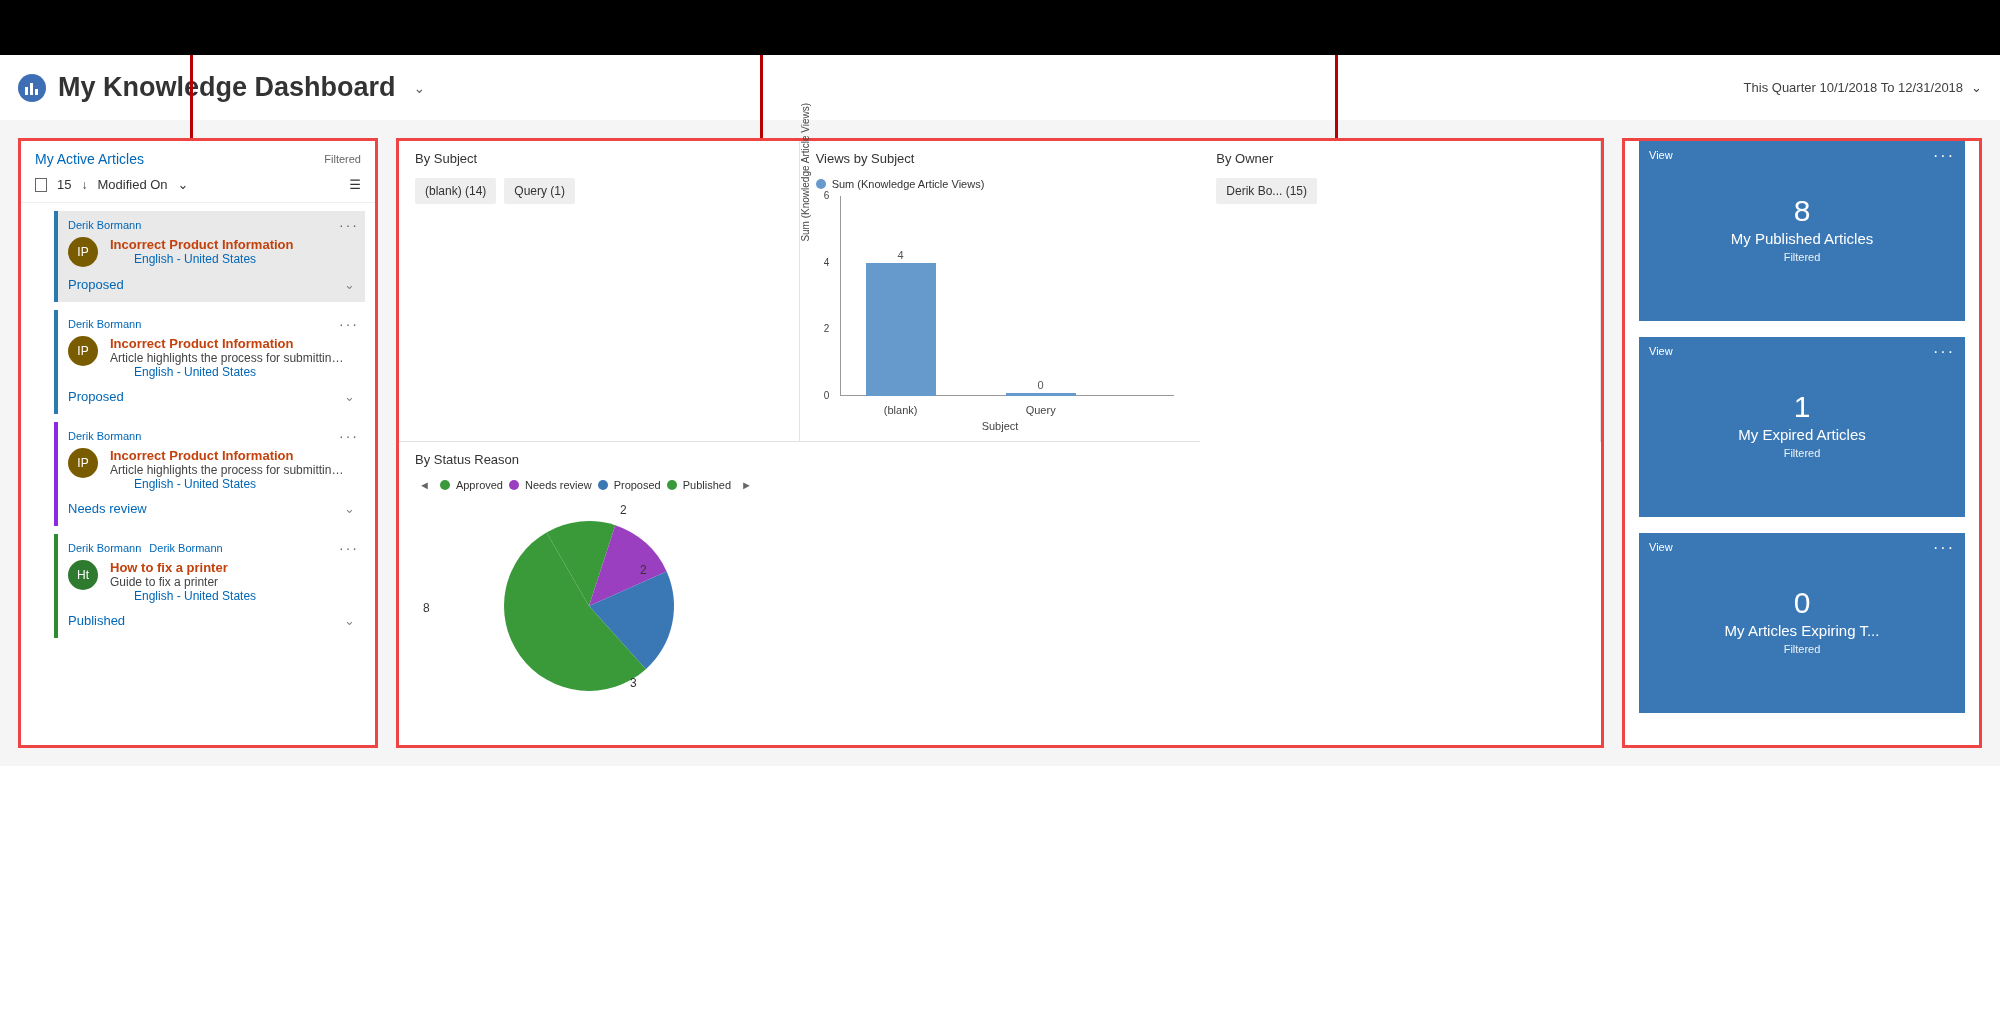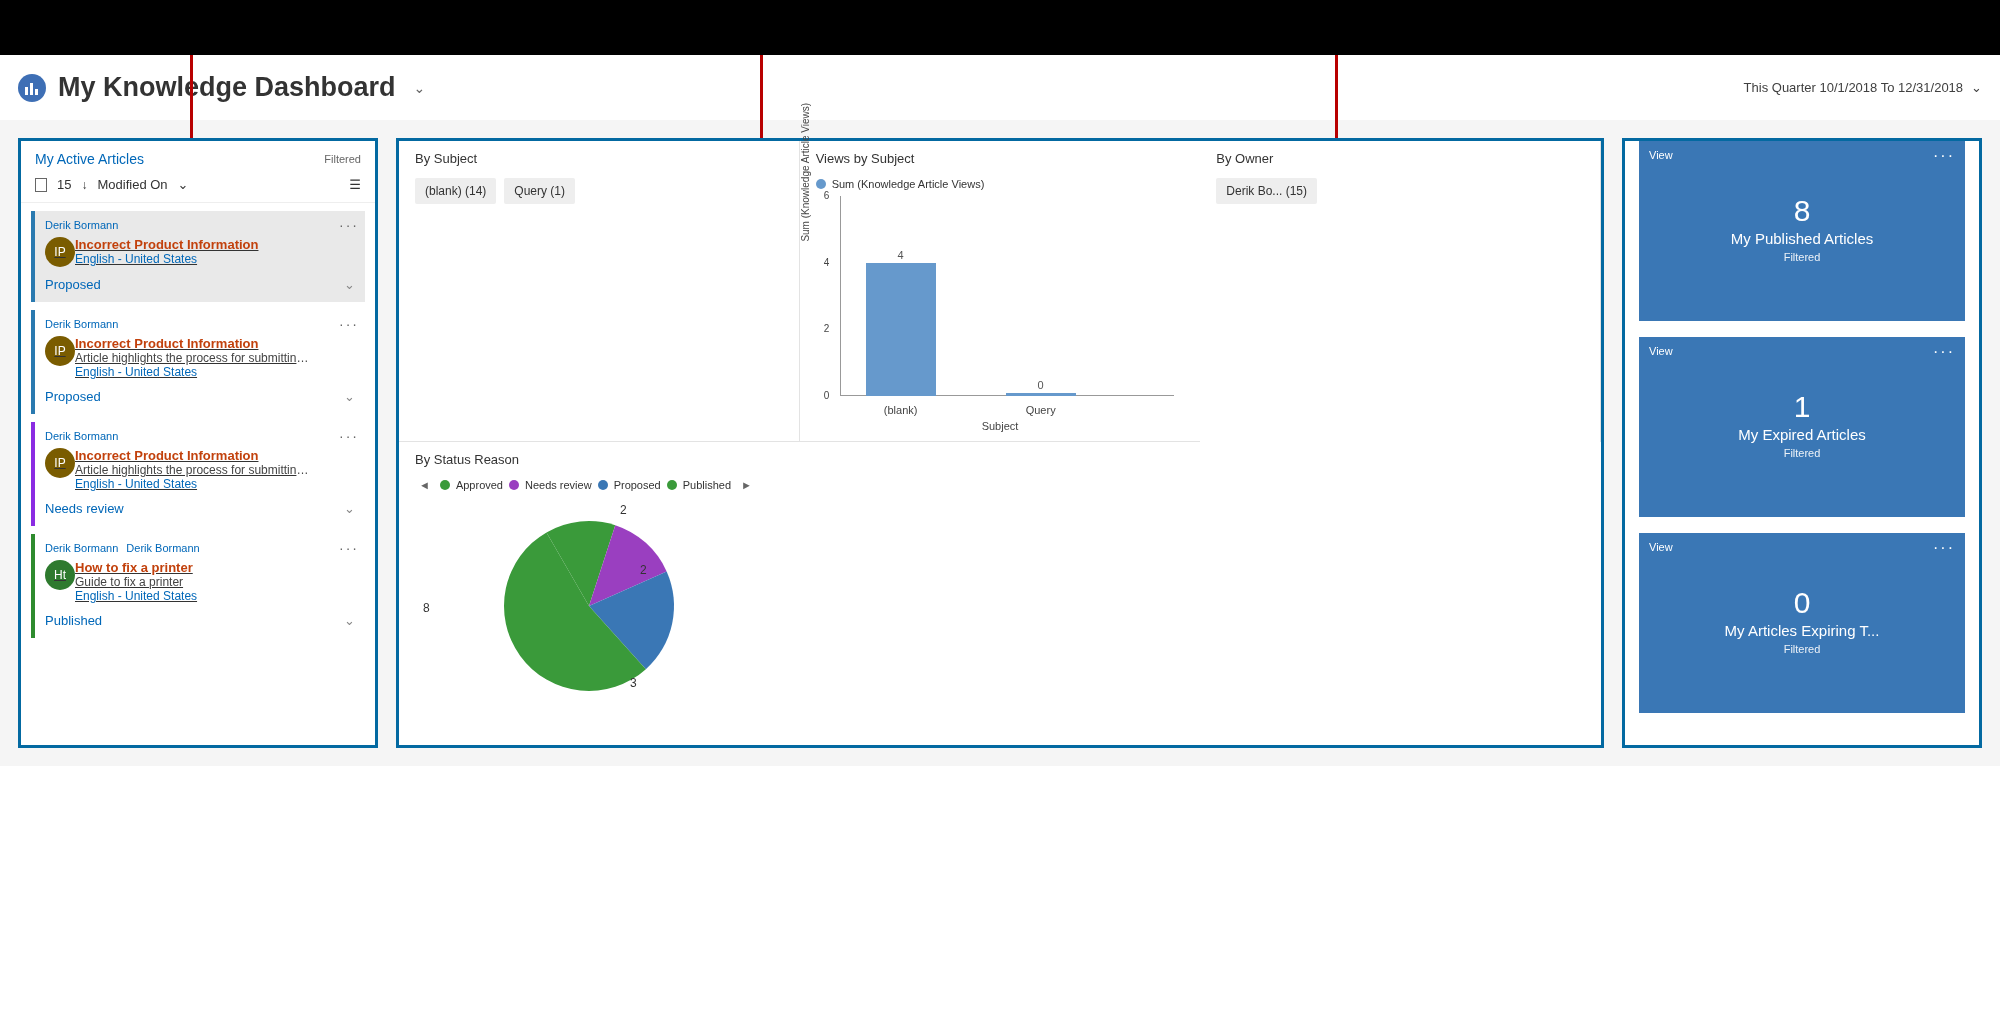--- a/index.html
+++ b/index.html
@@ -42,59 +42,59 @@
   
   .main {
     display:grid;
     grid-template-columns: 360px 1fr 360px;
     gap:18px;
     padding:18px;
     background:#f5f5f5;
     align-items:stretch;
   }
   .panel {
-    background:#fff; border:3px solid #0369a1; position:relative;
+    background:#fff; border:3px solid #ef4444; position:relative;
     min-height:610px;
   }
   .panel-inner { position:relative; height:100%; }
 
   
   .stream-head {
     display:flex; justify-content:space-between; align-items:center;
     padding:10px 14px 6px;
   }
   .stream-title { color:#0067b8; font-size:14px; }
   .stream-filtered { font-size:11px; color:#666; }
   .stream-toolbar {
     display:flex; align-items:center; gap:10px; padding:4px 14px 10px; font-size:13px; color:#333;
   }
   .stream-toolbar .doc-icon { width:12px; height:14px; border:1px solid #666; }
   .stream-toolbar .sort-icon::before { content:"↓"; font-size:12px; }
   .stream-toolbar .spacer { flex:1; }
-  .stream-list { overflow-y:auto; height:532px; border-top:1px solid #eee; }
+  .stream-list { overflow-y:auto; height:532px; border-top:1px solid #eee;padding-left:23px; }
   .stream-list::-webkit-scrollbar { width:10px; }
   .stream-list::-webkit-scrollbar-thumb { background:#c6c6c6; }
   .stream-item {
     border-left:4px solid #2a7ab0; margin:8px 10px 0 10px; padding:8px 10px 10px 10px;
     position:relative;
   }
   .stream-item.purple { border-left-color:#8a2be2; }
   .stream-item.green  { border-left-color:#2e8b2e; }
   .stream-item.selected { background:#e9e9e9; }
   .item-owner { font-size:11px; color:#0067b8; margin-bottom:6px; display:flex; gap:8px;}
   .item-dots { position:absolute; right:6px; top:6px; color:#666; letter-spacing:2px; font-size:14px; cursor:pointer;}
-  .item-row { display:flex; gap:0;text-decoration:underline; }
+  .item-row { display:flex; gap:12px; }
   .avatar {
     width:30px; height:30px; border-radius:50%; background:#7a5c00;
     color:#fff; font-size:12px; display:flex; align-items:center; justify-content:center;
     flex-shrink:0;
   }
   .item-title { font-size:13px; font-weight:600; color:#c2410c; }
   .item-sub   { font-size:12px; color:#444; white-space:nowrap; overflow:hidden; text-overflow:ellipsis; max-width:240px;}
-  .item-lang  { font-size:12px; color:#0067b8; }
+  .item-lang  { font-size:12px; color:#0067b8;margin-left:24px; }
   .item-status { font-size:13px; color:#0067b8; margin-top:10px; display:flex; justify-content:space-between;}
   .item-status .chev { color:#888; }
 
   
   .charts-grid {
     display:grid; grid-template-columns:1fr 1fr 1fr; grid-template-rows:auto auto;
     height:100%;
   }
   .chart-cell { border:0 solid #ddd; padding:10px 16px; }
   .chart-cell.r1 { border-bottom:1px solid #e3e3e3; }

